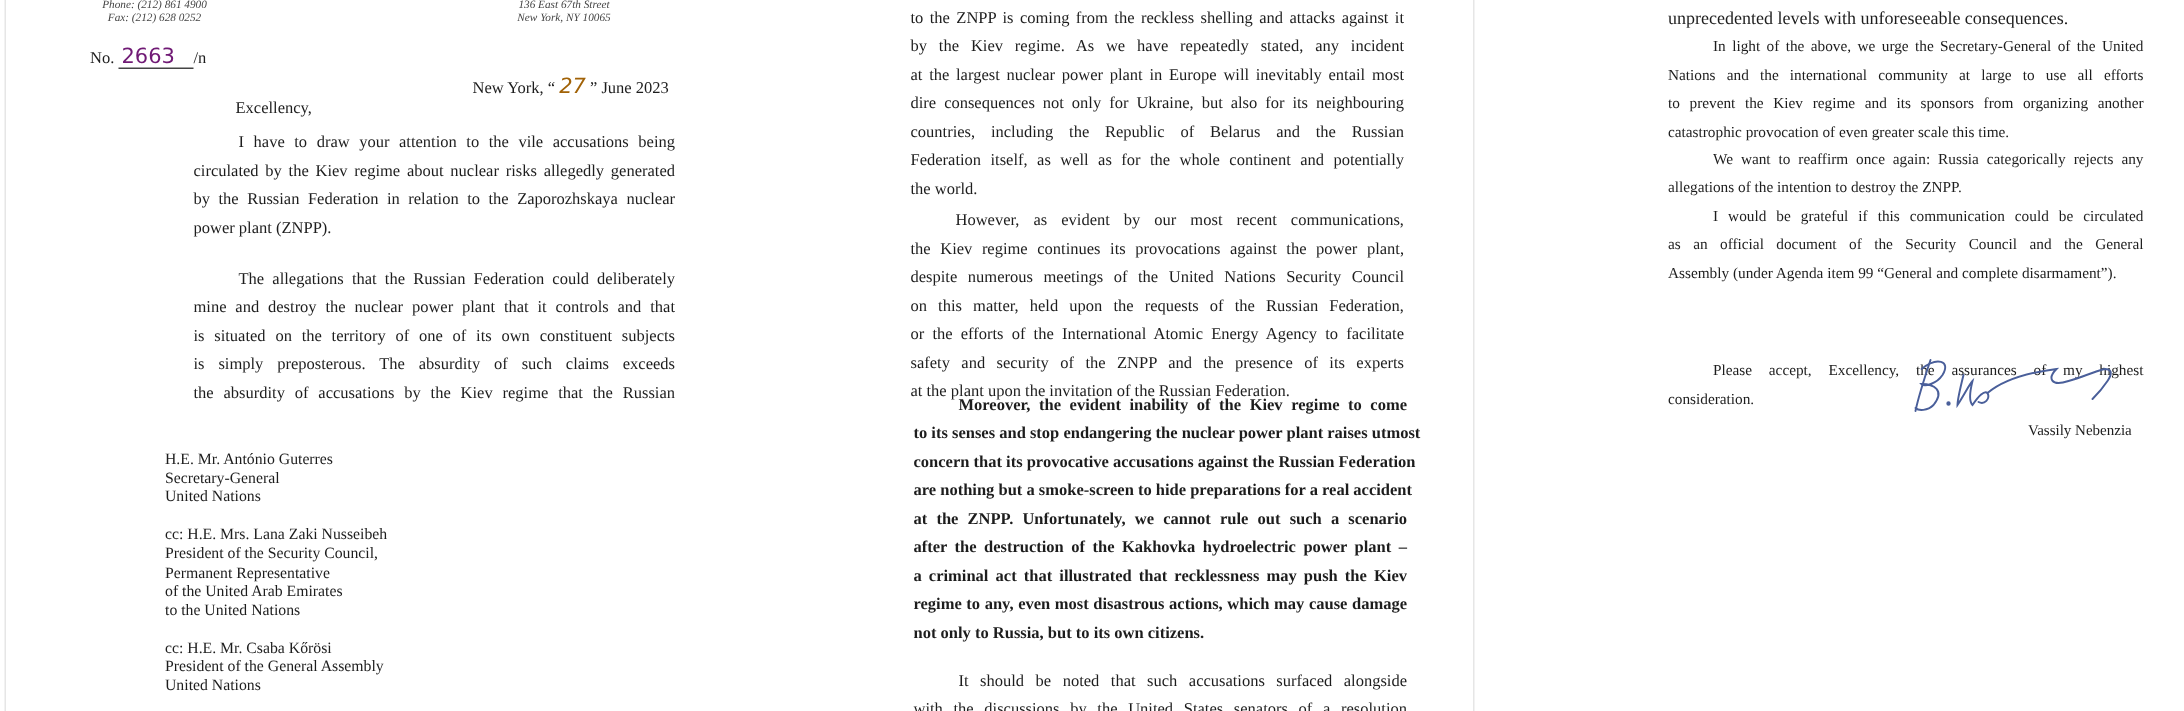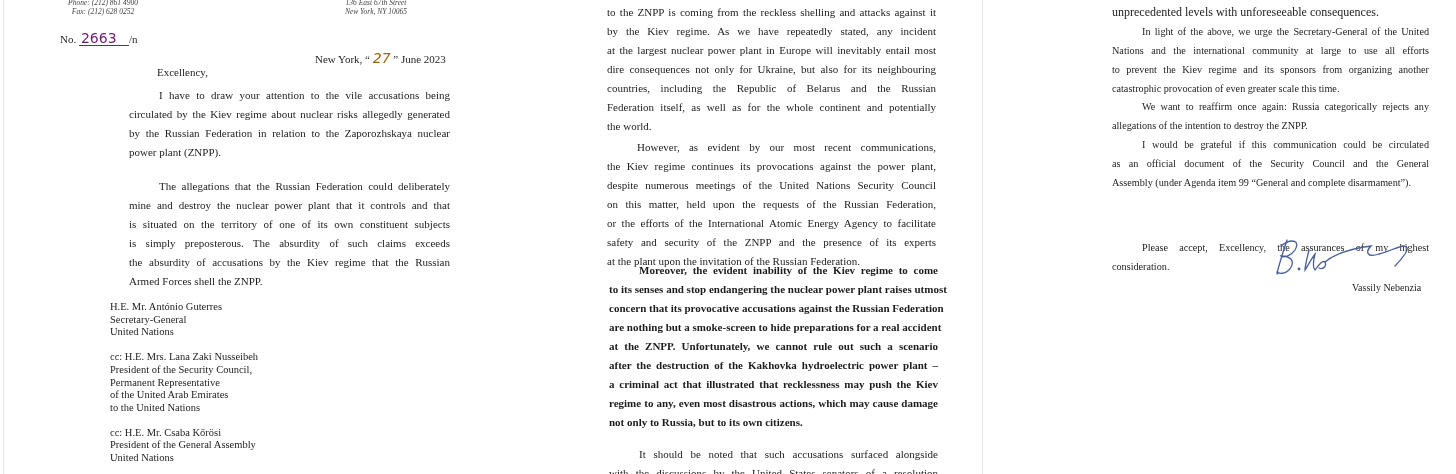--- a/index.html
+++ b/index.html
@@ -57,21 +57,20 @@
     <span class="line">by the Russian Federation in relation to the Zaporozhskaya nuclear</span>
     <span class="line last">power plant (ZNPP).</span>
   </div>
 
   <div class="para body-text" style="left:129px; top:161px; width:321px;margin-top:16px;">
     <span class="line indent">The allegations that the Russian Federation could deliberately</span>
     <span class="line">mine and destroy the nuclear power plant that it controls and that</span>
     <span class="line">is situated on the territory of one of its own constituent subjects</span>
     <span class="line">is simply preposterous. The absurdity of such claims exceeds</span>
     <span class="line">the absurdity of accusations by the Kiev regime that the Russian</span>
-    <span class="line last">Armed Forces shell the ZNPP.</span>
   </div>
 
   <div class="abs addr" style="left:62px; top:301px;">
     <div class="block">
       <div>H.E. Mr. António Guterres</div>
       <div>Secretary-General</div>
       <div>United Nations</div>
     </div>
     <div class="block">
       <div>cc: H.E. Mrs. Lana Zaki Nusseibeh</div>

